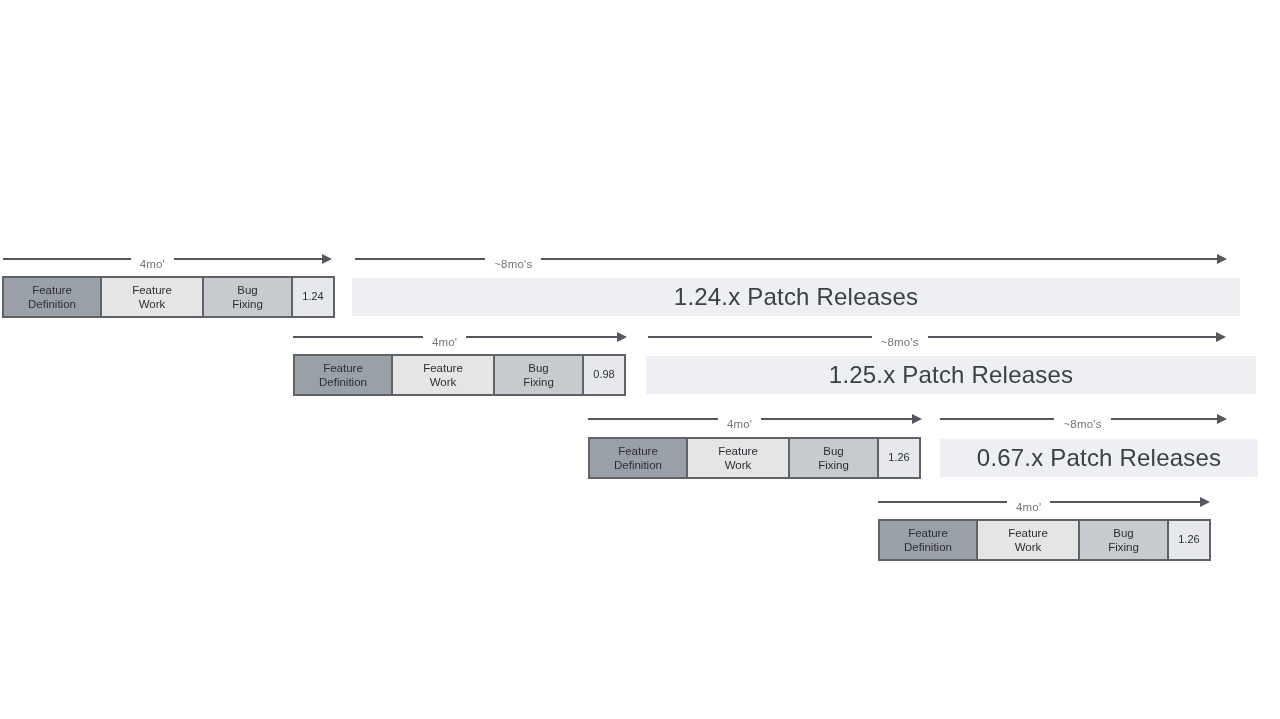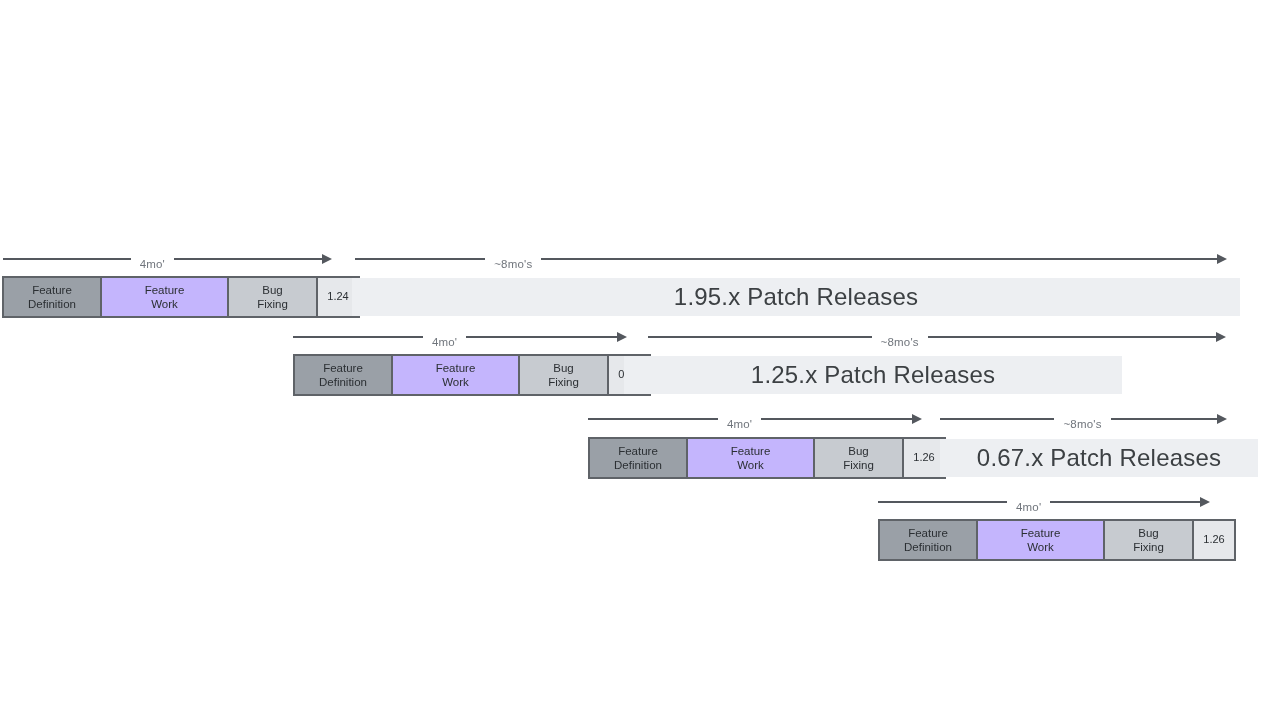--- a/index.html
+++ b/index.html
@@ -28,21 +28,21 @@
   .phases{position:absolute;display:flex;height:42px;}
   .pb{
     box-sizing:border-box;height:42px;border:2px solid #5f6368;margin-left:-2px;
     display:flex;align-items:center;justify-content:center;text-align:center;
     font-size:11.5px;line-height:1.25;color:#2b2f33;
   }
   .pb:first-child{margin-left:0;}
   .pb .t{display:block;}
   .pb.fd{width:100px;background:#9aa0a7;}
   .pb.fd .t{max-width:62px;}
-  .pb.fw{width:129px;background:#c4b5fd;}
+  .pb.fw{width:104px;background:#e5e5e5;}
   .pb.fw .t{max-width:56px;}
   .pb.bf{width:91px;background:#c7cbd0;justify-content:center;}
   .pb.bf .t{max-width:42px;}
   .pb.ver{width:44px;background:#e6e8eb;font-size:11px;}
 
   
   .patchbar{
     position:absolute;height:38px;background:#edeff2;
     display:flex;align-items:center;justify-content:center;
     font-size:24px;color:#3c4043;letter-spacing:.2px;white-space:nowrap;
@@ -71,21 +71,21 @@
       <div class="pb fw">
           <span class="t">Feature Work</span>
         </div>
       <div class="pb bf">
           <span class="t">Bug Fixing</span>
         </div>
       <div class="pb ver">
           <span class="t">1.24</span>
         </div>
     </div>
-    <div class="patchbar" style="left:352px;top:278px;width:888px">1.95.x Patch Releases</div>
+    <div class="patchbar" style="left:352px;top:278px;width:888px">1.24.x Patch Releases</div>
   </div>
 
   <div>
     <div class="arrow" style="left:293px;top:330px;width:332px">
       <span class="seg" style="flex-grow:45"></span>
       <span class="lbl">4mo'</span>
       <span class="seg head" style="flex-grow:55"></span>
     </div>
     <div class="arrow" style="left:648px;top:330px;width:576px">
       <span class="seg" style="flex-grow:43"></span>
@@ -99,21 +99,21 @@
       <div class="pb fw">
           <span class="t">Feature Work</span>
         </div>
       <div class="pb bf">
           <span class="t">Bug Fixing</span>
         </div>
       <div class="pb ver">
           <span class="t">0.98</span>
         </div>
     </div>
-    <div class="patchbar" style="left:624px;top:356px;width:498px">1.25.x Patch Releases</div>
+    <div class="patchbar" style="left:646px;top:356px;width:610px">1.25.x Patch Releases</div>
   </div>
 
   <div>
     <div class="arrow" style="left:588px;top:412px;width:332px">
       <span class="seg" style="flex-grow:45"></span>
       <span class="lbl">4mo'</span>
       <span class="seg head" style="flex-grow:55"></span>
     </div>
     <div class="arrow" style="left:940px;top:412px;width:285px">
       <span class="seg" style="flex-grow:50"></span>

